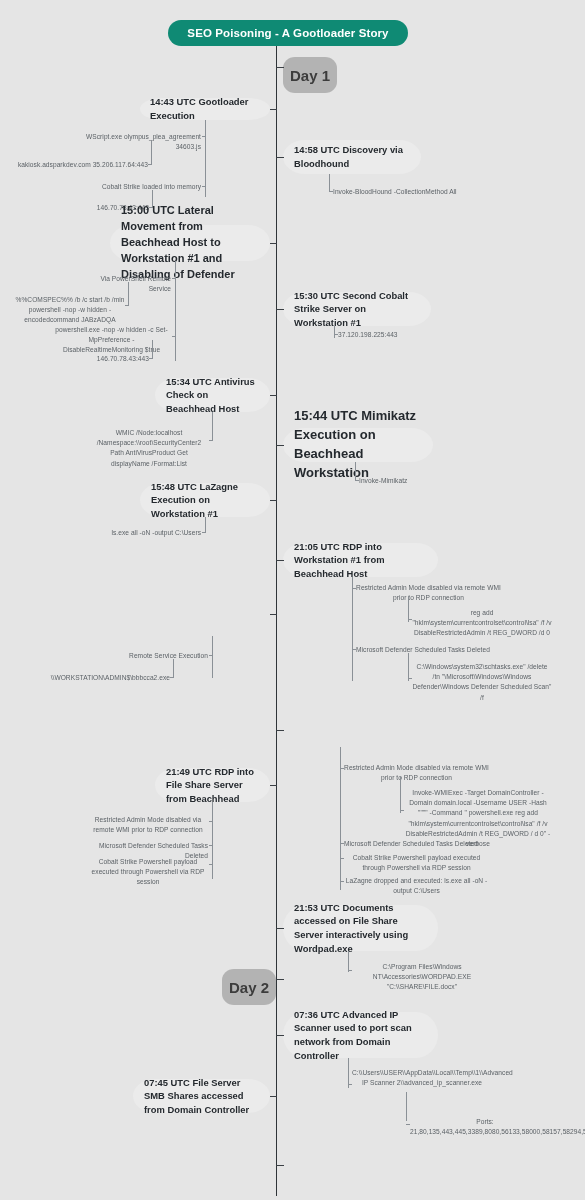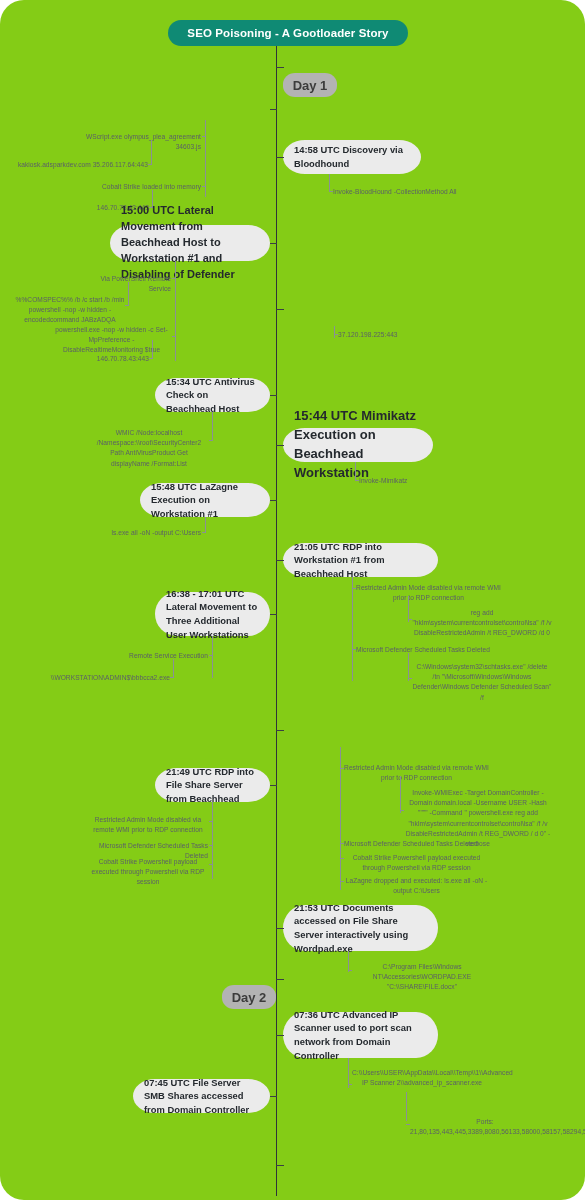--- a/index.html
+++ b/index.html
@@ -6,22 +6,21 @@
   html, body {
     margin: 0; padding: 0;
     background: #ffffff;
     font-family: "Liberation Sans", sans-serif;
   }
   #page {
     position: relative;
     width: 585px;
     height: 1200px;
     overflow: hidden;
-    background: #84cc16;
-    border-radius: 24px;
+    background: #e5e5e5;
   }
 
   
   .root-banner {
     position: absolute;
     left: 168px; top: 20px;
     width: 240px; height: 26px;
     background: #0f8a74;
     border-radius: 13px / 13px;
     color: #ffffff;
@@ -33,26 +32,26 @@
     justify-content: center;
     text-align: center;
   }
 
   
   .day-pill {
     position: absolute;
     background: #b3b3b3;
     border-radius: 12px / 11px;
     color: #3c3c3c;
-    font-size: 13px;
+    font-size: 15px;
     font-weight: bold;
     display: flex;
     align-items: center;
     justify-content: center;
-    width: 54px; height: 24px; margin-top: 16px;
+    width: 54px; height: 36px;
   }
 
   
   .node {
     position: absolute;
     background: #ebebeb;
     border-radius: 22px / 50%;
     color: #24292e;
     font-size: 10.2px;
     font-weight: bold;
@@ -99,20 +98,21 @@
   <div class="root-banner">SEO Poisoning - A Gootloader Story</div>
 
   <div class="spine" style="top:46px;height:1150px;"></div>
 
   <div class="day-pill" style="left:283px; top:57px;">Day 1</div>
   <div class="ln h" style="left:276px; top:67px; width:8px;"></div>
 
   <div class="day-pill" style="left:222px; top:969px;">Day 2</div>
   <div class="ln h" style="left:276px; top:979px; width:8px;"></div>
 
+  <div class="node left" style="left:140px; top:98px; width:130px; height:22px; font-size:9.4px; padding:4px 10px;">14:43 UTC Gootloader Execution</div>
   <div class="ln h" style="left:270px; top:109px; width:7px;"></div>
 
   <div class="ln thin v" style="left:205px; top:120px; height:77px;"></div>
 
   <div class="leaf r" style="left:70px; top:132px; width:131px;">WScript.exe olympus_plea_agreement 34603.js</div>
   <div class="ln thin h" style="left:202px; top:136px; width:4px;"></div>
 
   <div class="ln thin v" style="left:151px; top:140px; height:24px;"></div>
   <div class="leaf r" style="left:14px; top:160px; width:134px;">kakiosk.adsparkdev.com 35.206.117.64:443</div>
   <div class="ln thin h" style="left:148px; top:164px; width:4px;"></div>
@@ -143,20 +143,21 @@
   <div class="leaf c" style="left:15px; top:295px; width:110px;">%%COMSPEC%% /b /c start /b /min powershell -nop -w hidden -encodedcommand JABzADQA</div>
   <div class="ln thin h" style="left:125px; top:305px; width:4px;"></div>
 
   <div class="leaf c" style="left:52px; top:325px; width:119px;">powershell.exe -nop -w hidden -c Set-MpPreference -DisableRealtimeMonitoring $true</div>
   <div class="ln thin h" style="left:172px; top:336px; width:4px;"></div>
 
   <div class="ln thin v" style="left:152px; top:340px; height:18px;"></div>
   <div class="leaf r" style="left:84px; top:354px; width:65px;">146.70.78.43:443</div>
   <div class="ln thin h" style="left:149px; top:358px; width:4px;"></div>
 
+  <div class="node right" style="left:283px; top:292px; width:148px; height:34px; font-size:9.4px; padding:5px 11px;">15:30 UTC Second Cobalt Strike Server on Workstation #1</div>
   <div class="ln h" style="left:276px; top:309px; width:8px;"></div>
 
   <div class="ln thin v" style="left:334px; top:326px; height:12px;"></div>
   <div class="leaf l" style="left:338px; top:330px; width:90px;">37.120.198.225:443</div>
   <div class="ln thin h" style="left:334px; top:334px; width:4px;"></div>
 
   <div class="node left" style="left:155px; top:378px; width:115px; height:34px; font-size:9.4px; padding:5px 11px;">15:34 UTC Antivirus Check on Beachhead Host</div>
   <div class="ln h" style="left:270px; top:395px; width:7px;"></div>
 
   <div class="ln thin v" style="left:212px; top:412px; height:28px;"></div>
@@ -189,21 +190,20 @@
   <div class="leaf c" style="left:412px; top:608px; width:140px;">reg add "hklm\system\currentcontrolset\control\lsa" /f /v DisableRestrictedAdmin /t REG_DWORD /d 0</div>
   <div class="ln thin h" style="left:408px; top:619px; width:4px;"></div>
 
   <div class="leaf l" style="left:356px; top:645px; width:160px;">Microsoft Defender Scheduled Tasks Deleted</div>
   <div class="ln thin h" style="left:352px; top:649px; width:4px;"></div>
 
   <div class="ln thin v" style="left:408px; top:653px; height:28px;"></div>
   <div class="leaf c" style="left:412px; top:662px; width:140px;">C:\Windows\system32\schtasks.exe" /delete /tn "\Microsoft\Windows\Windows Defender\Windows Defender Scheduled Scan" /f</div>
   <div class="ln thin h" style="left:408px; top:678px; width:4px;"></div>
 
-  <div class="node left" style="left:155px; top:592px; width:115px; height:44px; font-size:9.4px; padding:5px 11px;">16:38 - 17:01 UTC Lateral Movement to Three Additional User Workstations</div>
   <div class="ln h" style="left:270px; top:614px; width:7px;"></div>
 
   <div class="ln thin v" style="left:212px; top:636px; height:42px;"></div>
   <div class="leaf r" style="left:118px; top:651px; width:90px;">Remote Service Execution</div>
   <div class="ln thin h" style="left:209px; top:655px; width:4px;"></div>
 
   <div class="ln thin v" style="left:173px; top:659px; height:18px;"></div>
   <div class="leaf r" style="left:50px; top:673px; width:120px;">\\WORKSTATION\ADMIN$\bbbcca2.exe</div>
   <div class="ln thin h" style="left:170px; top:677px; width:4px;"></div>
 

